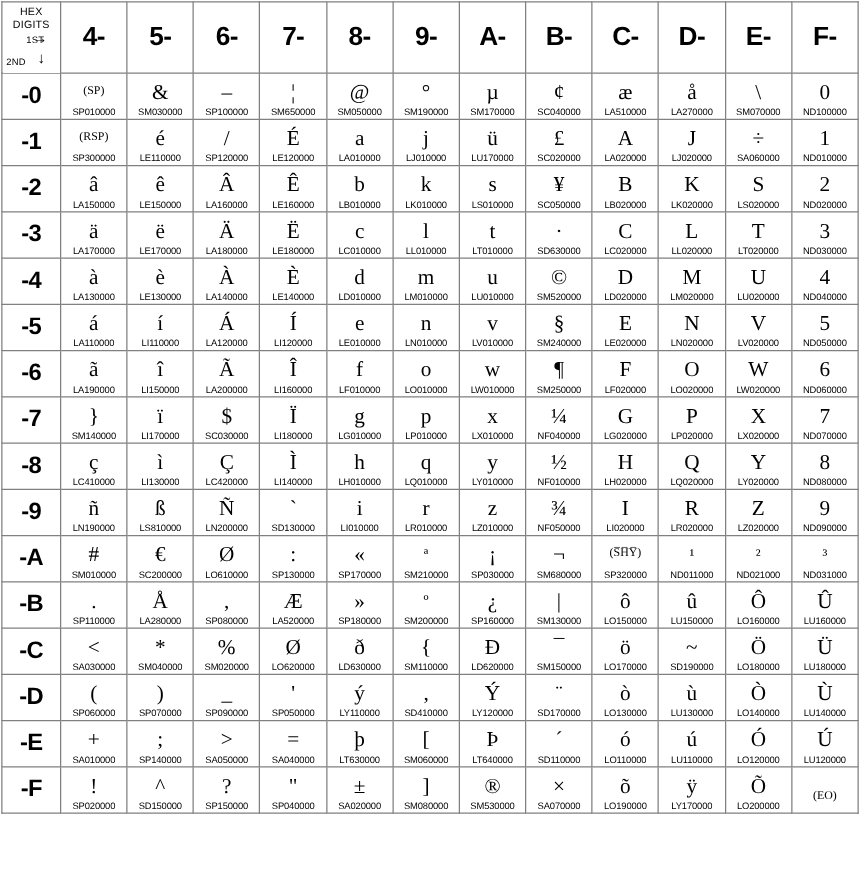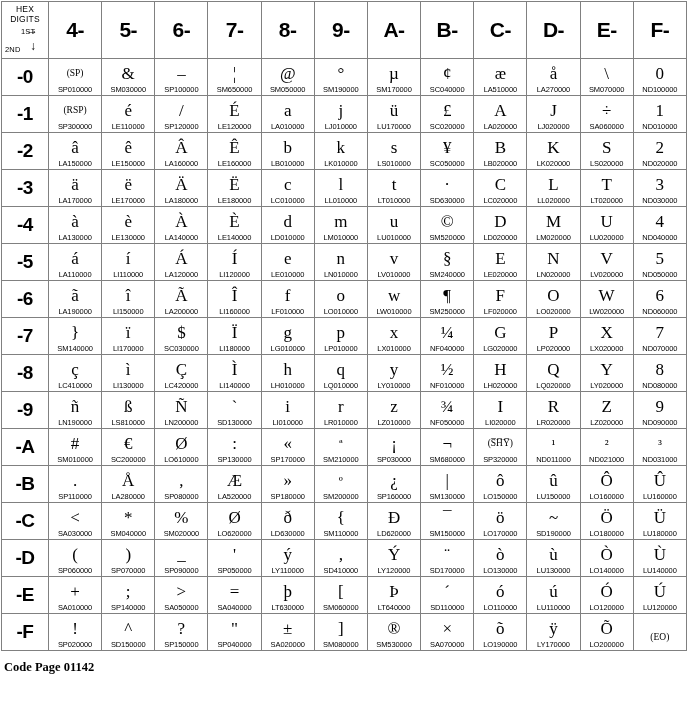--- a/index.html
+++ b/index.html
@@ -1379,14 +1379,13 @@
           </td>
           <td class="cell">
             <div class="cell-inner">
               <div class="glyph ctrl">(EO)</div>
               <div class="code"></div>
             </div>
           </td>
         </tr>
       </tbody>
   </table>
-  <div class="caption">Code Page 01142</div>
 </div>
 
 </body></html>

